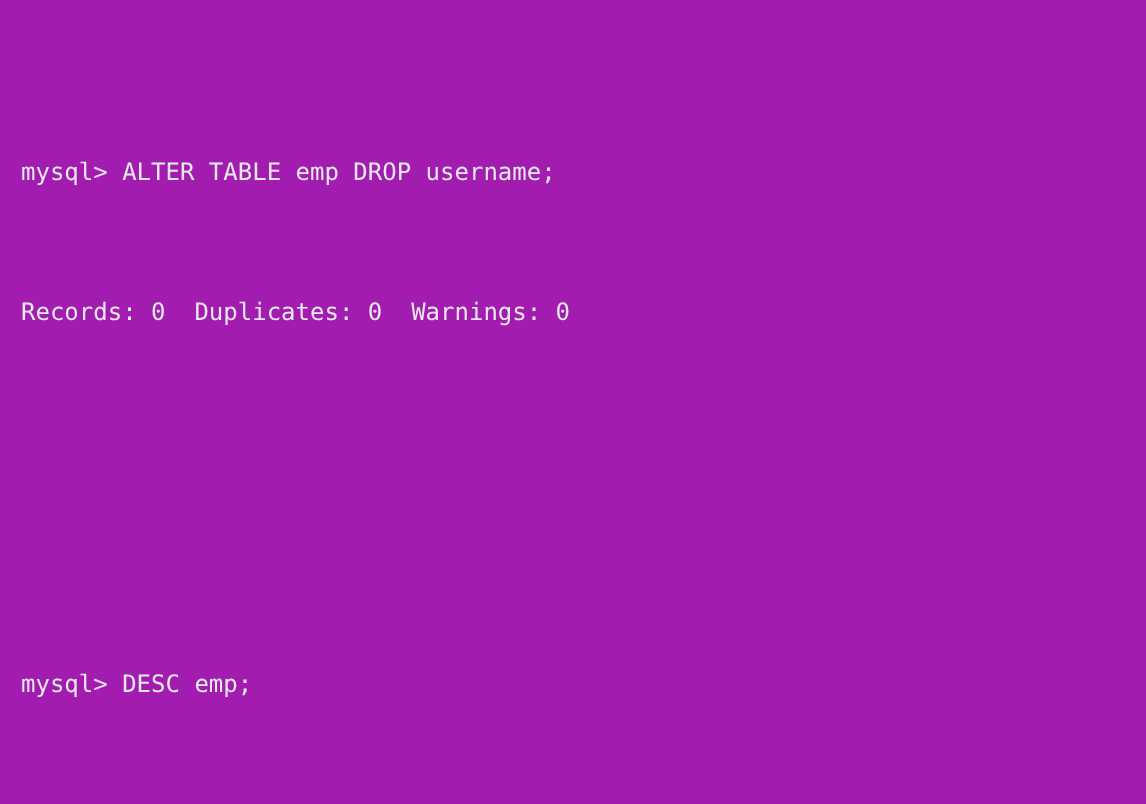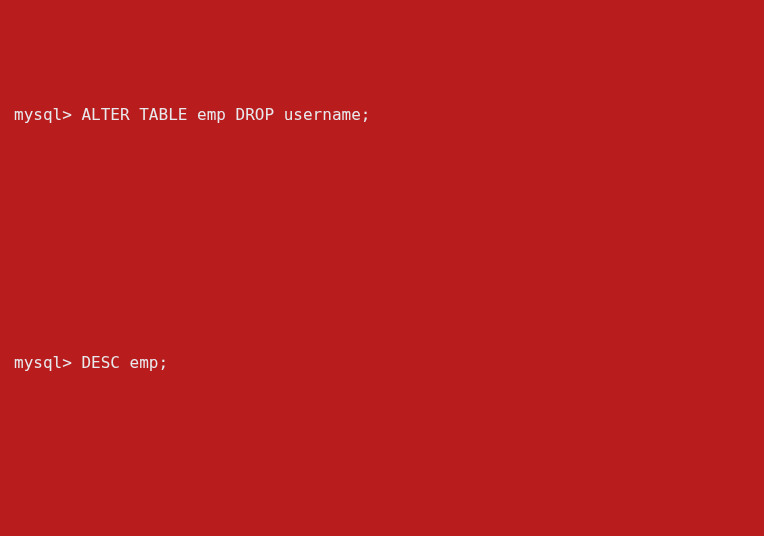--- a/index.html
+++ b/index.html
@@ -8,21 +8,21 @@
     background: #1b212c;
   }
   body {
     width: 764px;
     height: 536px;
     overflow: hidden;
   }
   #terminal {
     width: 764px;
     height: 536px;
-    background: #b91c1c;
+    background: #a21caf;
     color: #e8e9ed;
     font-family: "DejaVu Sans Mono", "Liberation Mono", monospace;
     font-size: 16px;
     line-height: 31px;
     letter-spacing: 0px;
     padding: 6px 0 0 14px;
     box-sizing: border-box;
     white-space: pre;
     -webkit-font-smoothing: antialiased;
   }
@@ -35,20 +35,21 @@
     display: block;
     height: 31px;
   }
 </style>
 </head>
 <body>
 
 <div id="terminal">
 
   <span class="line">mysql&gt; ALTER TABLE emp DROP username;</span>
+  <span class="line">Records: 0  Duplicates: 0  Warnings: 0</span>
 
   <span class="blank"></span>
 
   <span class="line">mysql&gt; DESC emp;</span>
 
   
   
   
 
   

